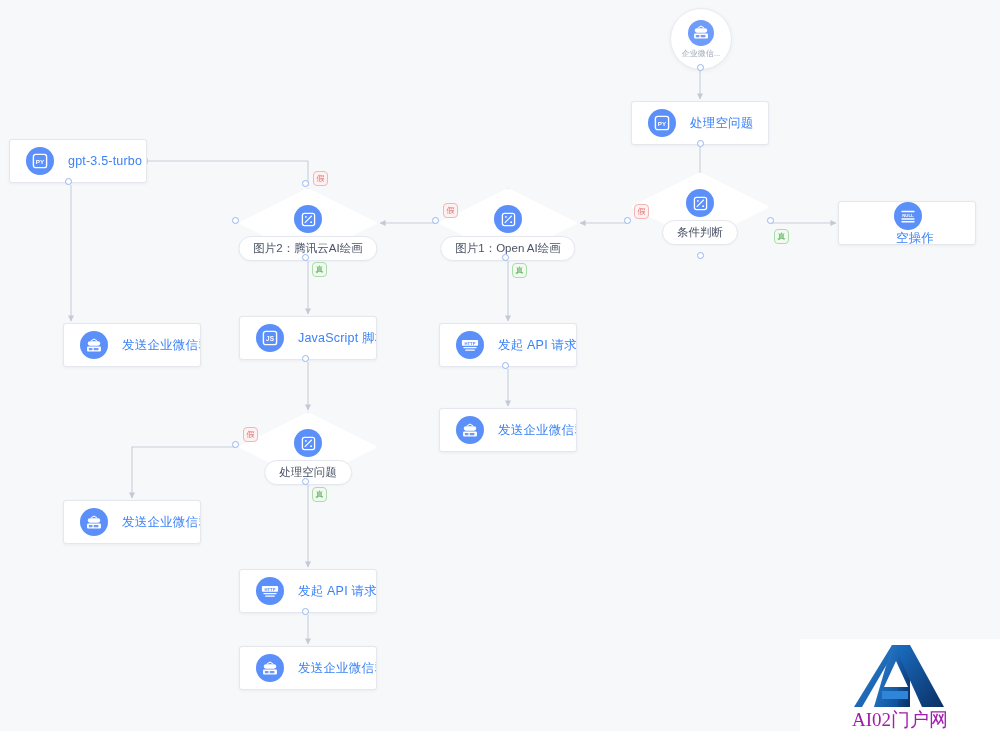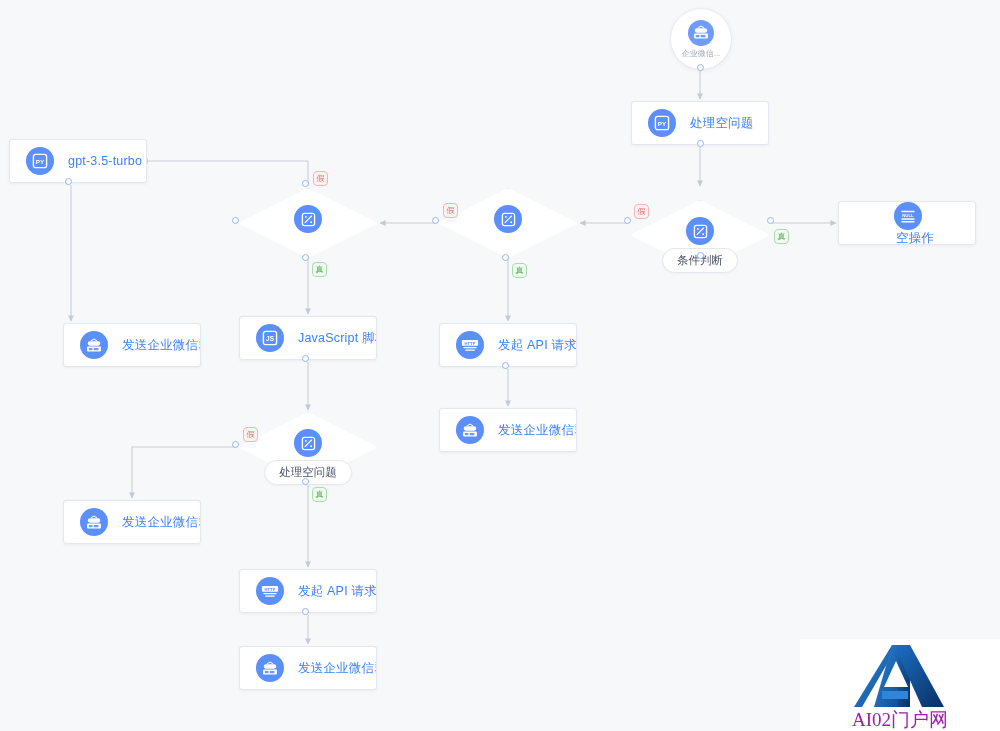--- a/index.html
+++ b/index.html
@@ -170,21 +170,21 @@
       </div>
       <div class="node-rect" style="left: 631px; top: 101px; width: 138px; height: 44px;">
         <span class="ico">
           <svg width="16" height="16" viewBox="0 0 16 16">
             <rect x="1.4" y="1.4" width="13.2" height="13.2" rx="2.2" fill="none" stroke="#ffffff" stroke-width="1.4"></rect>
             <text x="8" y="11" font-size="6.2" font-family="Liberation Sans, sans-serif" fill="#ffffff" text-anchor="middle" font-weight="bold">PY</text>
           </svg>
         </span>
         <span class="lbl">处理空问题</span>
       </div>
-      <div class="node-diamond" style="left: 630px; top: 200px; width: 140px; height: 70px;">
+      <div class="node-diamond" style="left: 630px; top: 172px; width: 140px; height: 70px;">
         <div class="dia"></div>
         <span class="ico">
           <svg width="15" height="15" viewBox="0 0 16 16">
             <rect x="1.5" y="1.5" width="13" height="13" rx="2.2" fill="none" stroke="#ffffff" stroke-width="1.4"></rect>
             <path d="M4 11.5 L11.5 4" stroke="#ffffff" stroke-width="1.2"></path>
             <circle cx="5.2" cy="5.2" r="1" fill="#ffffff"></circle>
             <circle cx="10.8" cy="10.8" r="1" fill="#ffffff"></circle>
           </svg>
         </span>
         <div class="caption">条件判断</div>
@@ -203,31 +203,33 @@
       <div class="node-diamond" style="left: 438px; top: 188px; width: 140px; height: 70px;">
         <div class="dia"></div>
         <span class="ico">
           <svg width="15" height="15" viewBox="0 0 16 16">
             <rect x="1.5" y="1.5" width="13" height="13" rx="2.2" fill="none" stroke="#ffffff" stroke-width="1.4"></rect>
             <path d="M4 11.5 L11.5 4" stroke="#ffffff" stroke-width="1.2"></path>
             <circle cx="5.2" cy="5.2" r="1" fill="#ffffff"></circle>
             <circle cx="10.8" cy="10.8" r="1" fill="#ffffff"></circle>
           </svg>
         </span>
+        <div class="caption">图片1：Open AI绘画</div>
       </div>
       <div class="node-diamond" style="left: 238px; top: 188px; width: 140px; height: 70px;">
         <div class="dia"></div>
         <span class="ico">
           <svg width="15" height="15" viewBox="0 0 16 16">
             <rect x="1.5" y="1.5" width="13" height="13" rx="2.2" fill="none" stroke="#ffffff" stroke-width="1.4"></rect>
             <path d="M4 11.5 L11.5 4" stroke="#ffffff" stroke-width="1.2"></path>
             <circle cx="5.2" cy="5.2" r="1" fill="#ffffff"></circle>
             <circle cx="10.8" cy="10.8" r="1" fill="#ffffff"></circle>
           </svg>
         </span>
+        <div class="caption">图片2：腾讯云AI绘画</div>
       </div>
       <div class="node-rect" style="left: 9px; top: 139px; width: 138px; height: 44px;">
         <span class="ico">
           <svg width="16" height="16" viewBox="0 0 16 16">
             <rect x="1.4" y="1.4" width="13.2" height="13.2" rx="2.2" fill="none" stroke="#ffffff" stroke-width="1.4"></rect>
             <text x="8" y="11" font-size="6.2" font-family="Liberation Sans, sans-serif" fill="#ffffff" text-anchor="middle" font-weight="bold">PY</text>
           </svg>
         </span>
         <span class="lbl">gpt-3.5-turbo</span>
       </div>

